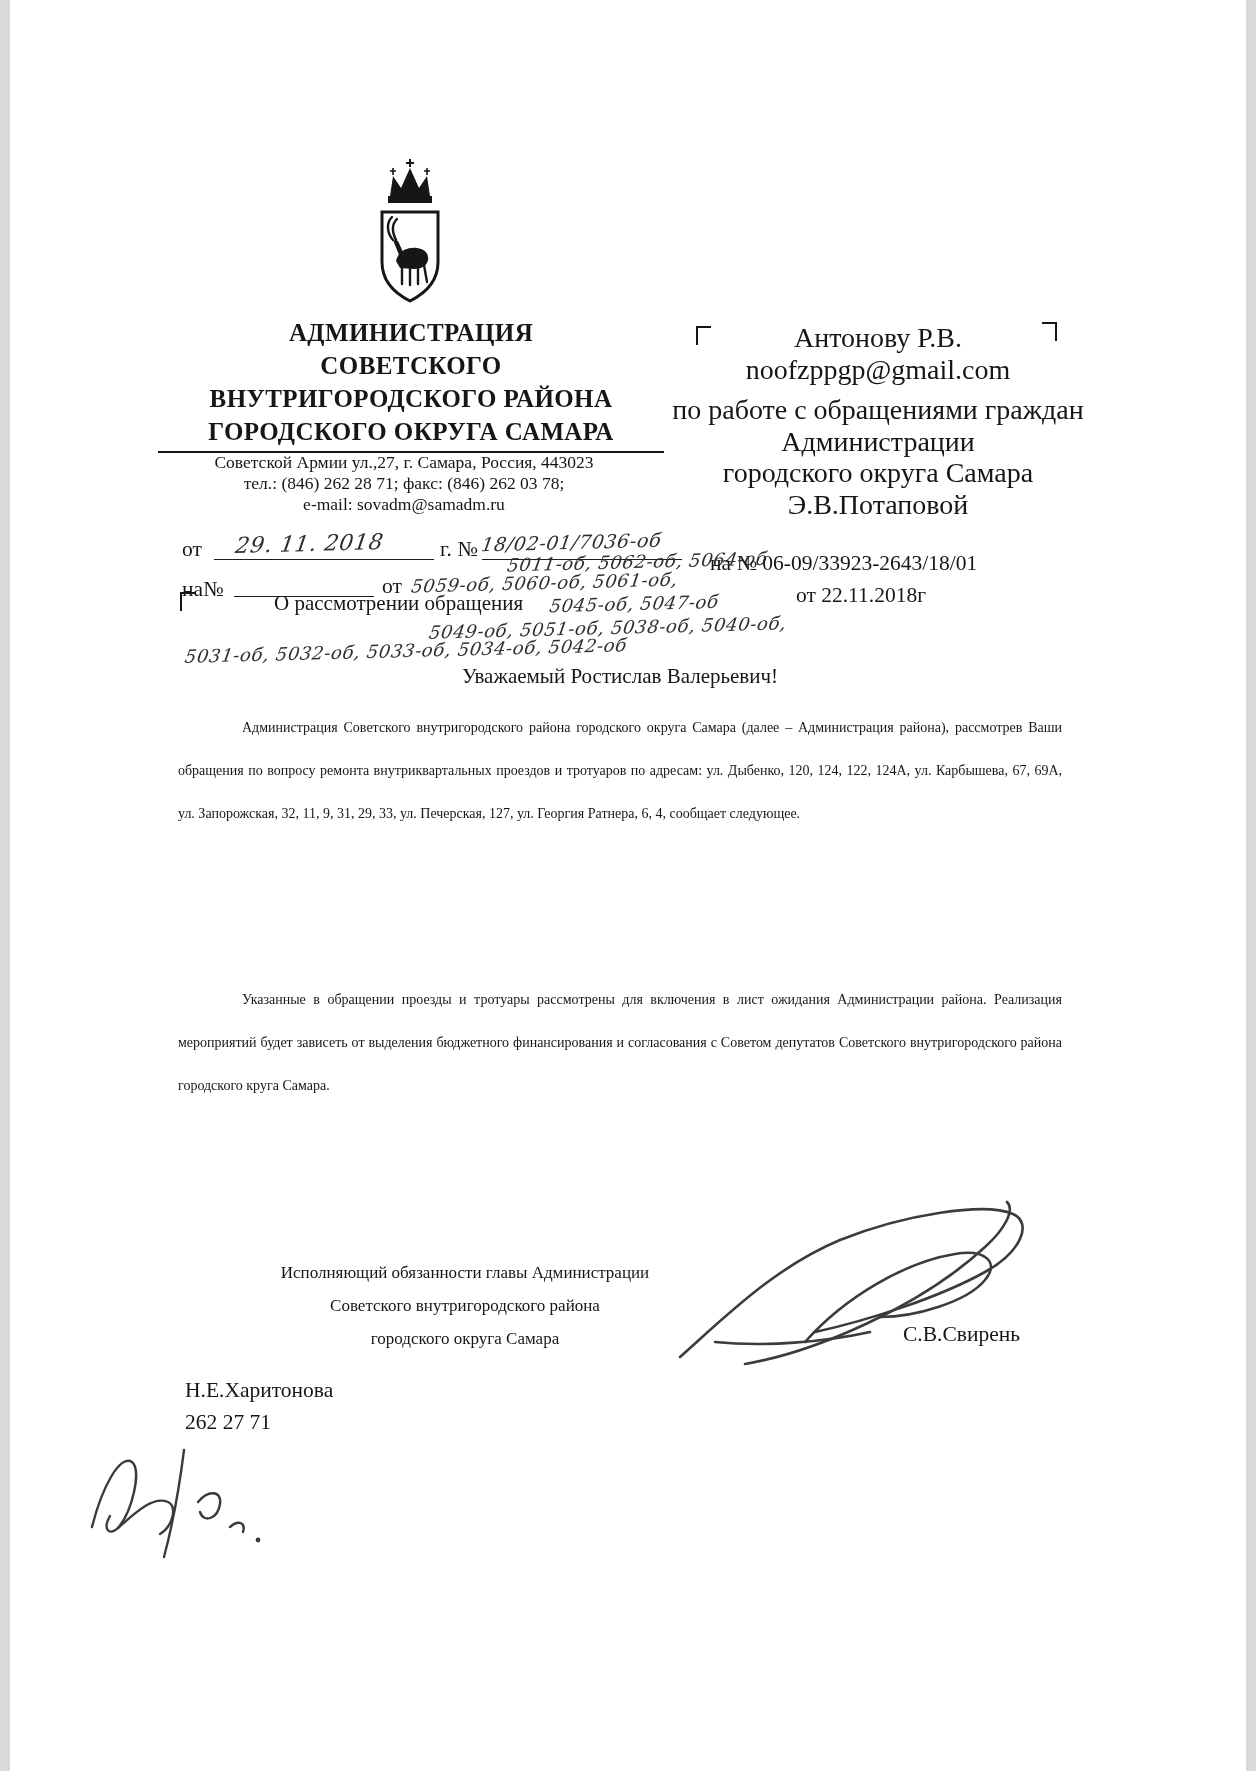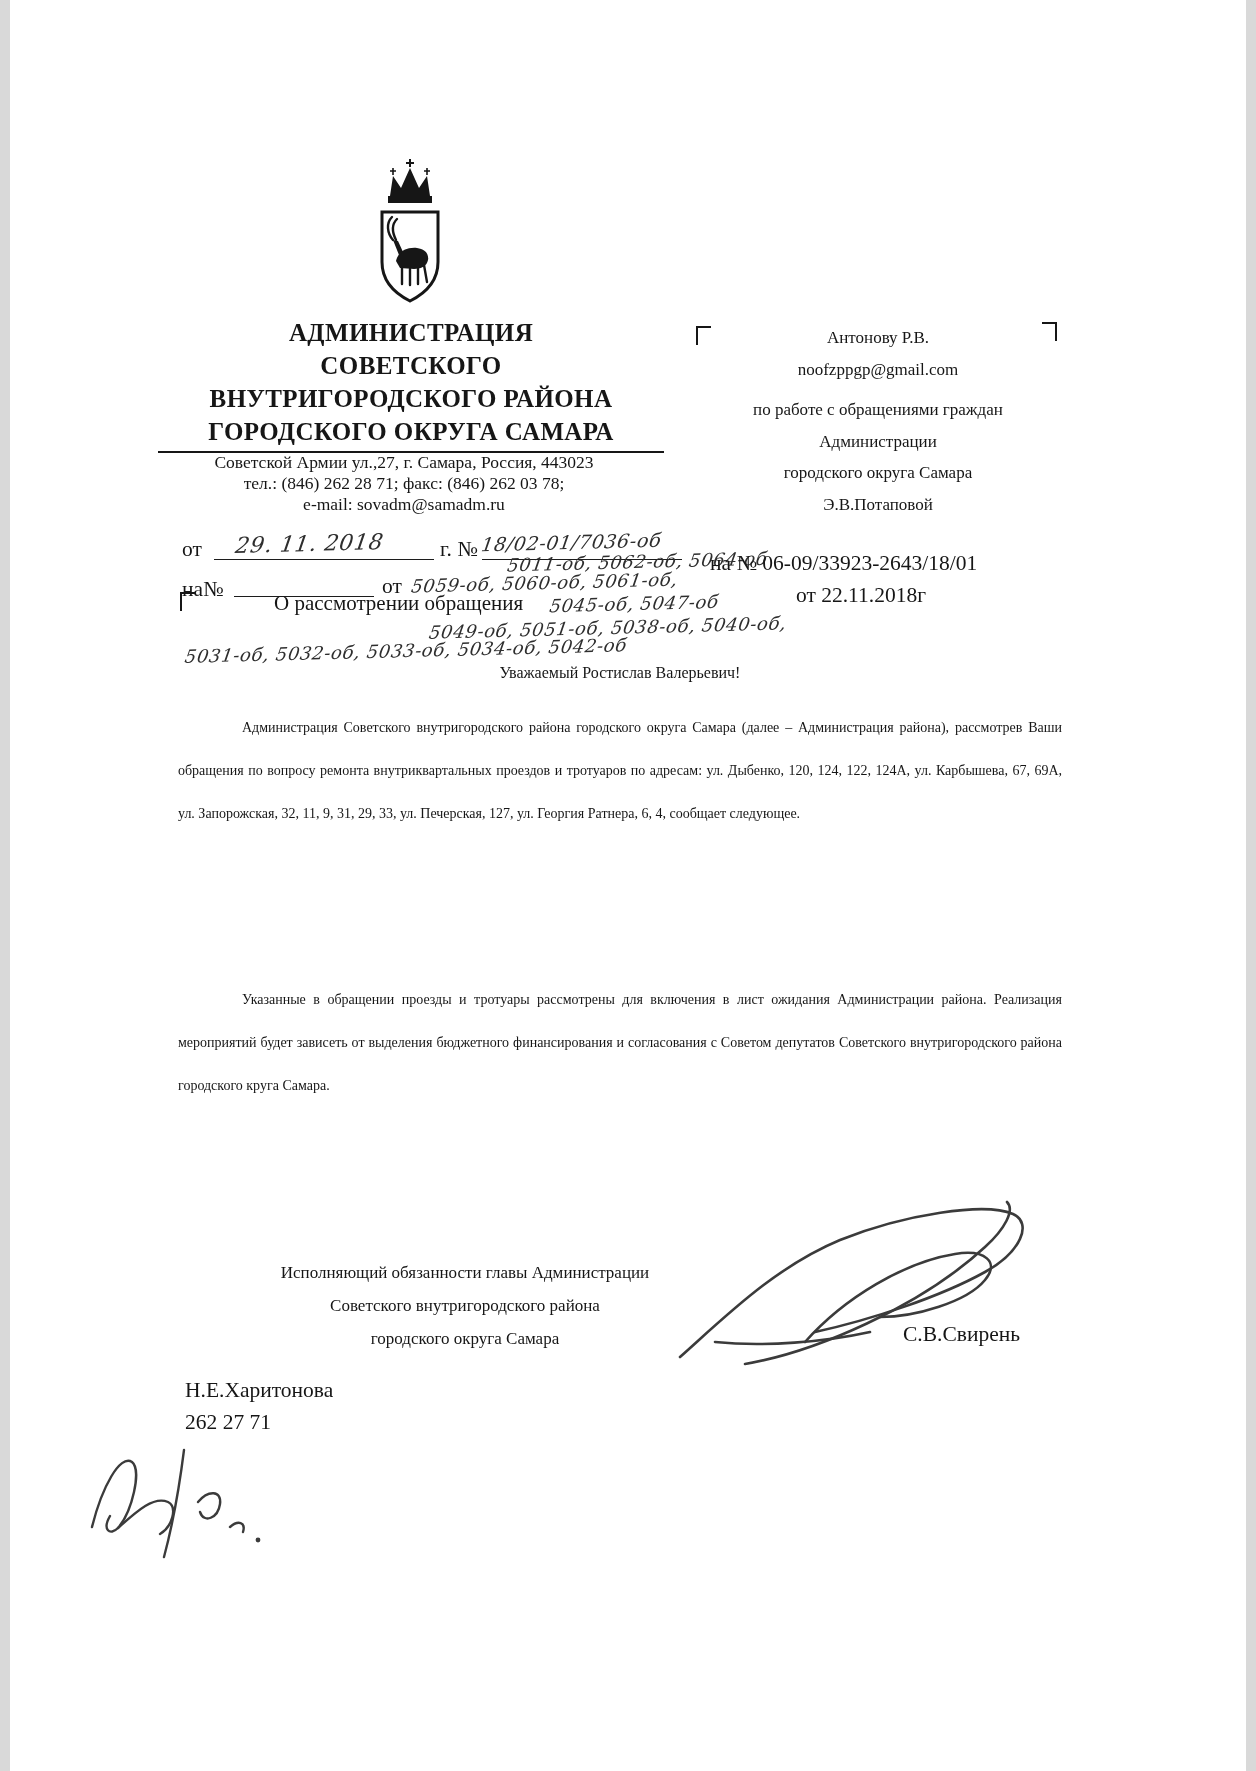--- a/index.html
+++ b/index.html
@@ -38,21 +38,21 @@
     letter-spacing: 0.6px;
     white-space: nowrap;
   }
   .hand-sm { font-size: 18px; }
   .uline { border-bottom: 1.7px solid #1c1c1c; }
   .bracket { width: 13px; height: 17px; }
   .bracket-tl { border-left: 2px solid #161616; border-top: 2px solid #161616; }
   .bracket-tr { border-right: 2px solid #161616; border-top: 2px solid #161616; }
   .recipient-block {
     left: 648px; top: 322px; width: 440px;
-    text-align: center; font-size: 17px; line-height: 31.5px;
+    text-align: center; font-size: 28px; line-height: 31.5px;
   }
   .body-par {
     left: 168px; width: 884px;
     font-size: 14px; line-height: 43px;
     text-align: justify;
   }
   .indent { text-indent: 64px; }
   .sig-block {
     left: 172px; top: 1256px; width: 566px;
     text-align: center; font-size: 17px; line-height: 33px;
@@ -124,21 +124,21 @@
     <div>noofzppgp@gmail.com</div>
     <div style="height:9px"></div>
     <div>по работе с обращениями граждан</div>
     <div>Администрации</div>
     <div>городского округа Самара</div>
     <div>Э.В.Потаповой</div>
   </div>
   <div class="abs t-main" style="left:700px;top:551px">на № 06-09/33923-2643/18/01</div>
   <div class="abs t-main" style="left:786px;top:583px">от 22.11.2018г</div>
 
-  <div class="abs center" style="left:168px;top:664px;width:884px;font-size:16px">Уважаемый Ростислав Валерьевич!</div>
+  <div class="abs center" style="left:168px;top:664px;width:884px;font-size:21px">Уважаемый Ростислав Валерьевич!</div>
 
   <div class="abs body-par indent" style="top:706px">Администрация Советского внутригородского района городского округа Самара (далее – Администрация района), рассмотрев Ваши обращения по вопросу ремонта внутриквартальных проездов и тротуаров по адресам: ул. Дыбенко, 120, 124, 122, 124А, ул. Карбышева, 67, 69А, ул. Запорожская, 32, 11, 9, 31, 29, 33, ул. Печерская, 127, ул. Георгия Ратнера, 6, 4, сообщает следующее.</div>
   <div class="abs body-par indent" style="top:978px">Указанные в обращении проезды и тротуары рассмотрены для включения в лист ожидания Администрации района. Реализация мероприятий будет зависеть от выделения бюджетного финансирования и согласования с Советом депутатов Советского внутригородского района городского круга Самара.</div>
 
   <svg class="abs" style="left:645px;top:1192px" width="390" height="185" viewBox="0 0 390 185">
     <g fill="none" stroke="#2b2b2b" stroke-width="2.6" stroke-linecap="round" opacity="0.92">
       <path d="M25,165 C70,125 120,75 185,48 C250,22 330,10 358,22 C378,31 366,60 330,80 C285,105 215,128 160,140"></path>
       <path d="M90,172 C160,160 265,115 330,55 C350,37 360,18 352,10"></path>
       <path d="M150,150 C190,105 250,70 300,62 C330,57 345,70 330,88 C312,110 260,125 225,125"></path>
       <path d="M60,150 C110,155 170,150 215,140"></path>

